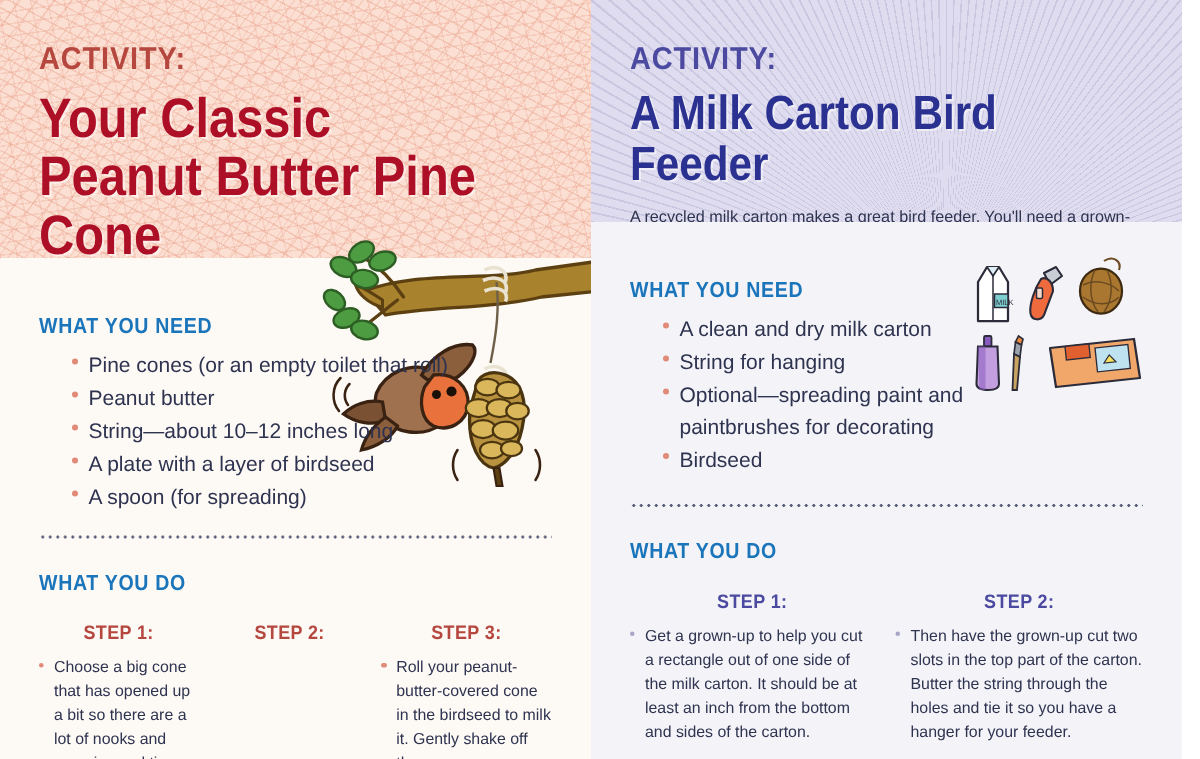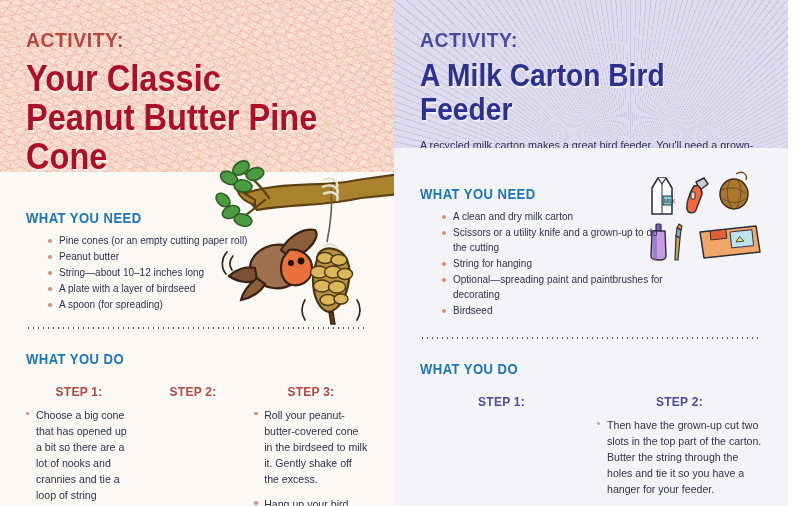--- a/index.html
+++ b/index.html
@@ -72,21 +72,21 @@
   .body{position:relative;padding:16px 26px;}
   .sec-head{
     font-weight:bold;font-size:14.5px;letter-spacing:.5px;color:#1b75bb;
     transform:scaleX(.9);transform-origin:left center;
     margin:0;padding:22px 0 7px 0;
   }
   .sec-head-r{color:#1b75bb;}
 
   ul.blist{list-style:none;margin:0;padding:0 0 0 22px;}
   ul.blist li{
-    position:relative;font-size:10px;line-height:1.5;color:#2e3350;
+    position:relative;font-size:14px;line-height:1.5;color:#2e3350;
     padding:0 0 1px 11px;
   }
   ul.blist li::before{
     content:"";position:absolute;left:0;top:6px;
     width:4px;height:4px;border-radius:50%;background:#e08a77;
   }
   .blist-r li::before{background:#a7a6c8;}
 
   .divider{
     margin:14px 0 0 0;height:2px;
@@ -202,21 +202,21 @@
         <g stroke="#3a2212" stroke-width="1.7" fill="none" stroke-linecap="round">
           <path d="M120 150 C116 156 116 164 120 170"></path>
           <path d="M172 150 C176 156 176 164 172 170"></path>
         </g>
       </g>
     </svg>
 
     <div class="body">
       <div class="sec-head">WHAT YOU NEED</div>
       <ul class="blist">
-        <li>Pine cones (or an empty cutting paper roll)</li>
+        <li>Pine cones (or an empty toilet that roll)</li>
         <li>Peanut butter</li>
         <li>String—about 10–12 inches long</li>
         <li>A plate with a layer of birdseed</li>
         <li>A spoon (for spreading)</li>
       </ul>
 
       <div class="divider"></div>
 
       <div class="sec-head">WHAT YOU DO</div>
 
@@ -297,33 +297,35 @@
         <rect x="66" y="63" width="16" height="9" fill="#e1602f" stroke="#2b2b3a" stroke-width=".9" transform="rotate(-6 66 63)"></rect>
         <rect x="86" y="64" width="22" height="16" fill="#bfe2f0" stroke="#2b2b3a" stroke-width=".9" transform="rotate(-6 86 64)"></rect>
         <path d="M92 74 l4 -5 l4 5 z" fill="#f6e05e" stroke="#2b2b3a" stroke-width=".8" transform="rotate(-6 92 74)"></path>
       </g>
     </svg>
 
     <div class="body">
       <div class="sec-head sec-head-r">WHAT YOU NEED</div>
       <ul class="blist blist-r" style="max-width:232px">
         <li>A clean and dry milk carton</li>
-        <li>Scissors or a utility knife and a grown-up to do the cutting</li>
         <li>String for hanging</li>
         <li>Optional—spreading paint and paintbrushes for decorating</li>
         <li>Birdseed</li>
       </ul>
 
       <div class="divider" style="margin-top:18px"></div>
 
       <div class="sec-head sec-head-r">WHAT YOU DO</div>
 
       <div class="steps steps-r">
         <div class="step">
           <div class="step-title st-r">STEP 1:</div>
+          <ul>
+            <li>Get a grown-up to help you cut a rectangle out of one side of the milk carton. It should be at least an inch from the bottom and sides of the carton.</li>
+          </ul>
         </div>
         <div class="step">
           <div class="step-title st-r">STEP 2:</div>
           <ul>
             <li>Then have the grown-up cut two slots in the top part of the carton. Butter the string through the holes and tie it so you have a hanger for your feeder.</li>
           </ul>
         </div>
       </div>
     </div>
   </div>

